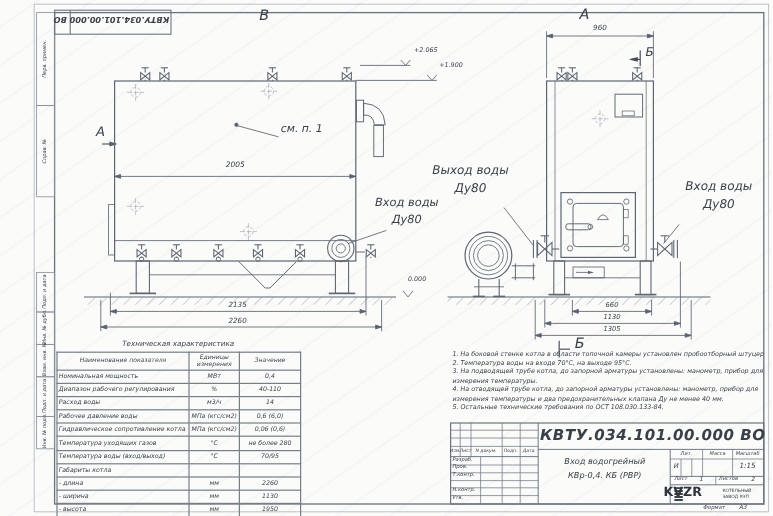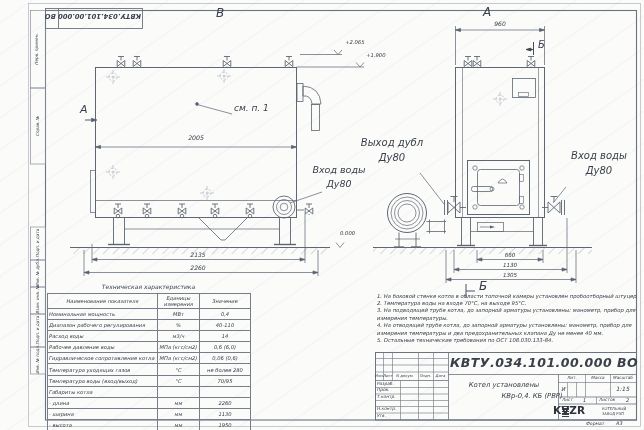--- a/index.html
+++ b/index.html
@@ -323,21 +323,21 @@
   <div class="t" style="left:483px;top:6px;font-size:12px;">А</div>
   <div class="t" style="left:80px;top:104px;font-size:11px;">А</div>
   <div class="t" style="left:538px;top:39px;font-size:10px;">Б</div>
   <div class="t" style="left:479px;top:280px;font-size:12px;">Б</div>
   <div class="t" style="left:234px;top:104px;font-size:9px;">см. п. 1</div>
 
   <div class="t" style="left:345px;top:40px;font-size:5.3px;">+2.065</div>
   <div class="t" style="left:366px;top:53px;font-size:5.3px;">+1.900</div>
   <div class="t" style="left:340px;top:231px;font-size:5.3px;">0.000</div>
 
-  <div class="t c" style="left:352px;top:137px;width:80px;font-size:10px;">Выход дубл</div>
+  <div class="t c" style="left:352px;top:137px;width:80px;font-size:10px;">Выход воды</div>
   <div class="t c" style="left:352px;top:152px;width:80px;font-size:10px;">Ду80</div>
   <div class="t c" style="left:303px;top:165px;width:72px;font-size:9.5px;">Вход воды</div>
   <div class="t c" style="left:303px;top:179px;width:72px;font-size:9.5px;">Ду80</div>
   <div class="t c" style="left:558px;top:150px;width:82px;font-size:10px;">Вход воды</div>
   <div class="t c" style="left:558px;top:165px;width:82px;font-size:10px;">Ду80</div>
 
   <div class="t c" style="left:180px;top:135px;width:32px;font-size:6.2px;">2005</div>
   <div class="t c" style="left:178px;top:251.5px;width:40px;font-size:6px;">2135</div>
   <div class="t c" style="left:178px;top:264.5px;width:40px;font-size:6px;">2260</div>
   <div class="t c" style="left:484px;top:21px;width:32px;font-size:6px;">960</div>
@@ -430,22 +430,22 @@
   <div class="t c" style="left:375px;top:373.5px;width:9px;font-size:3.8px;">Изм.</div>
   <div class="t c" style="left:383px;top:373.5px;width:10px;font-size:3.8px;">Лист</div>
   <div class="t c" style="left:392px;top:373.5px;width:26px;font-size:3.8px;">N докум.</div>
   <div class="t c" style="left:418px;top:373.5px;width:15px;font-size:3.8px;">Подп.</div>
   <div class="t c" style="left:433px;top:373.5px;width:15px;font-size:3.8px;">Дата</div>
   <div class="t" style="left:377px;top:381.5px;font-size:4.3px;">Разраб.</div>
   <div class="t" style="left:377px;top:388px;font-size:4.3px;">Пров.</div>
   <div class="t" style="left:377px;top:394.5px;font-size:4.3px;">Т.контр.</div>
   <div class="t" style="left:377px;top:407px;font-size:4.3px;">Н.контр.</div>
   <div class="t" style="left:377px;top:413.5px;font-size:4.3px;">Утв.</div>
-  <div class="t c" style="left:450px;top:382px;width:108px;font-size:6.8px;">Котел установлены</div>
-  <div class="t c" style="left:450px;top:392.5px;width:108px;font-size:6.8px;margin-left:28px;">КВр-0,4. КБ (РВР)</div>
+  <div class="t c" style="left:450px;top:382px;width:108px;font-size:6.8px;">Вход водогрейный</div>
+  <div class="t c" style="left:450px;top:392.5px;width:108px;font-size:6.8px;">КВр-0,4. КБ (РВР)</div>
   <div class="t c" style="left:559px;top:376px;width:26px;font-size:4.2px;">Лит.</div>
   <div class="t c" style="left:586px;top:376px;width:24px;font-size:4.2px;">Масса</div>
   <div class="t c" style="left:610px;top:376px;width:26px;font-size:4.2px;">Масштаб</div>
   <div class="t c" style="left:559px;top:386px;width:9px;font-size:5.5px;">И</div>
   <div class="t c" style="left:610px;top:386px;width:26px;font-size:6px;">1:15</div>
   <div class="t" style="left:562px;top:398px;font-size:4.3px;">Лист</div>
   <div class="t" style="left:583px;top:397.5px;font-size:5px;">1</div>
   <div class="t" style="left:599px;top:398px;font-size:4.3px;">Листов</div>
   <div class="t" style="left:626px;top:397.5px;font-size:5px;">2</div>
   <div class="logo-bars" style="left:562px;top:406px;"></div>

